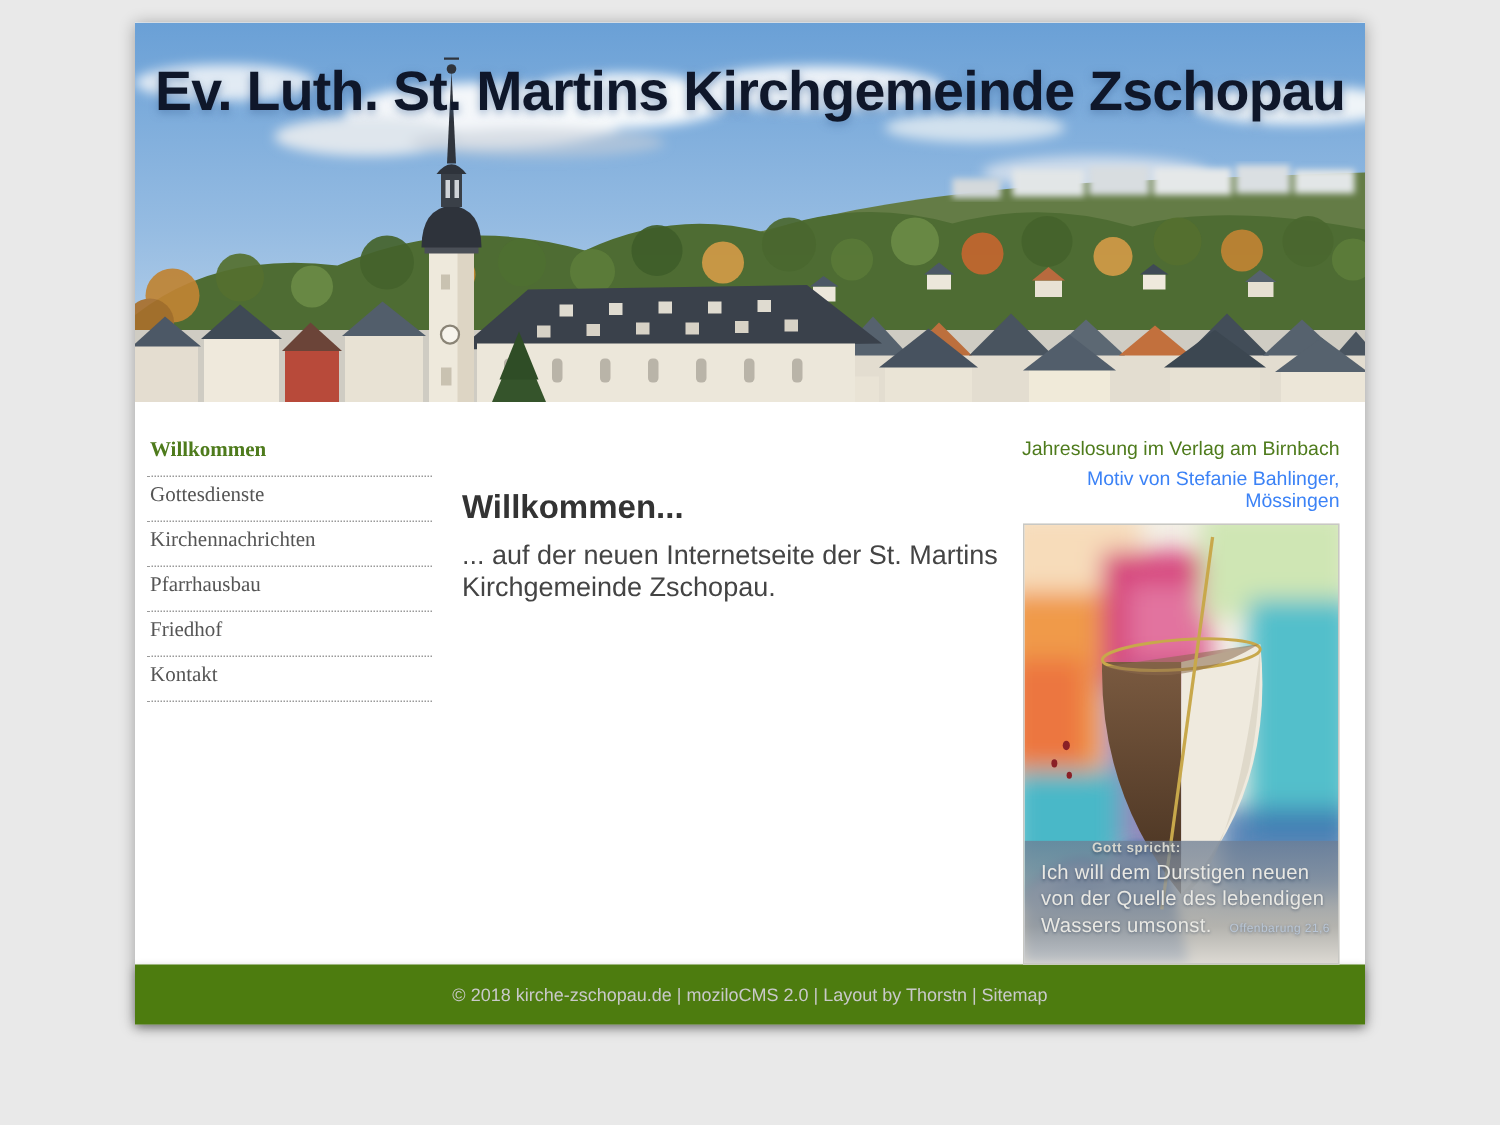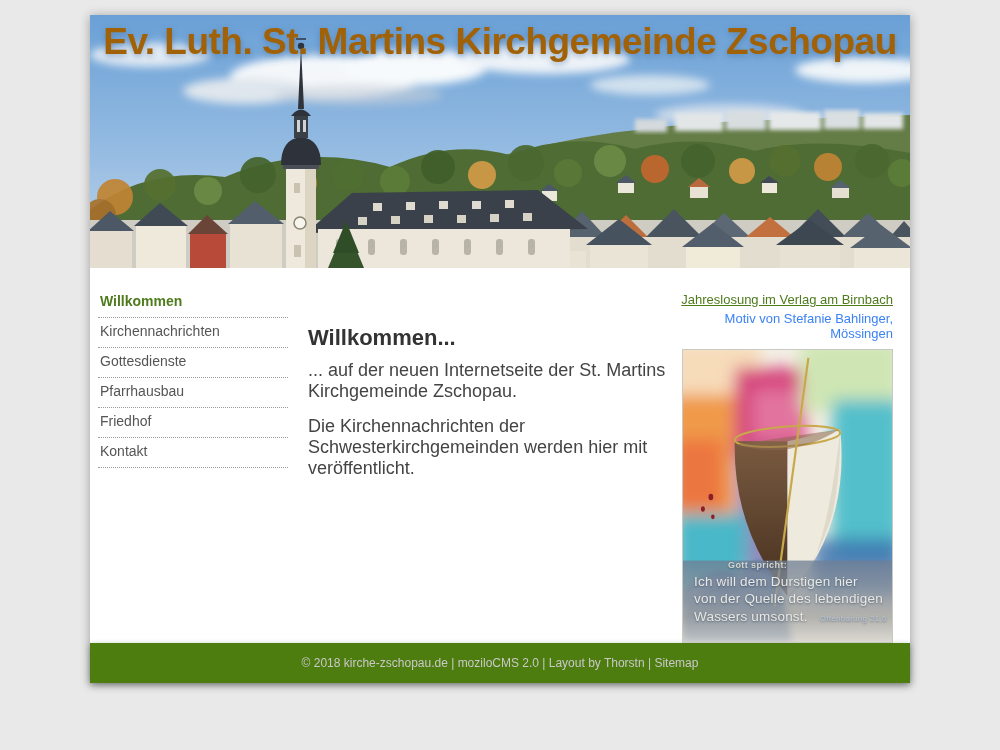--- a/index.html
+++ b/index.html
@@ -3,37 +3,37 @@
 <meta charset="utf-8">
 <style>
   * { margin:0; padding:0; box-sizing:border-box; }
   html,body { width:1000px; height:750px; }
   body { background:#e9e9e9; font-family:"Liberation Sans",sans-serif; overflow:hidden; }
   .container { width:820px; margin:15px auto 0; background:#ffffff; box-shadow:0 1px 10px rgba(0,0,0,.32); }
 
   
   .banner { position:relative; height:253px; overflow:hidden; }
   .banner svg { position:absolute; left:0; top:0; width:100%; height:100%; display:block; }
-  .site-title { position:absolute; top:6px; left:0; right:0; text-align:center;
-    font-size:37px; font-weight:bold; color:#a16207; letter-spacing:-0.5px;
+  .site-title { position:absolute; top:25px; left:0; right:0; text-align:center;
+    font-size:37px; font-weight:bold; color:#0f172a; letter-spacing:-0.5px;
     text-shadow:0 2px 6px rgba(70,110,160,.55); }
 
   
   .content { display:flex; align-items:flex-start; padding:20px 17px 0 8px; min-height:372px; }
-  .sidebar { width:190px; flex:0 0 190px; }
+  .sidebar { width:190px; flex:0 0 190px;font-family:Liberation Serif, serif; }
   .nav-item { display:block; padding:5px 2px 8px; line-height:16px; border-bottom:1px dotted #9a9a9a;
     font-size:14px; color:#555555; text-decoration:none; cursor:pointer; }
   .nav-item.active { color:#4e7b1c; font-weight:bold; }
 
   .main { width:366px; margin-left:20px; color:#444444; }
   .main h1 { font-size:22px; color:#333333; margin:37px 0 9px; }
   .main p { font-size:18px; line-height:21px; margin:0 0 14px; }
 
   .aside { margin-left:auto; width:212px; text-align:right; padding-top:2px; }
-  .aside-link { font-size:13px; color:#4e7b1c; text-decoration:underline; cursor:pointer; display:inline-block; }
+  .aside-link { font-size:13px; color:#4e7b1c; cursor:pointer; display:inline-block; }
   .aside-caption { font-size:13px; color:#3b82f6; margin:3px 0 8px; }
 
   .artwork { position:relative; width:211px; height:294px; border:1px solid #c8c8c4;
     margin-left:auto; overflow:hidden; background:#f3efe6; }
   .artwork svg { position:absolute; left:0; top:0; width:100%; height:100%; display:block; }
   .artwork-text { position:absolute; left:11px; right:8px; bottom:15px; text-align:left;
     color:#e9e8e3; text-shadow:0 1px 2px rgba(30,50,80,.5); }
   .artwork-intro { font-size:9px; font-weight:bold; letter-spacing:.4px; color:#d6d6ce; margin:0 0 3px 34px; }
   .artwork-line { font-size:13.5px; line-height:17.5px; letter-spacing:.2px; white-space:nowrap; }
   .artwork-ref { font-size:8px; color:#b9c6d6; margin-left:12px; letter-spacing:.3px; }
@@ -214,31 +214,30 @@
         <polygon points="243,238 256,206 269,238" fill="#2f4d26"></polygon>
       </g>
     </svg>
     <h1 class="site-title">Ev. Luth. St. Martins Kirchgemeinde Zschopau</h1>
   </header>
 
   <div class="content">
 
     <nav class="sidebar">
       <a class="nav-item active">Willkommen</a>
+      <a class="nav-item">Gottesdienste</a>
       <a class="nav-item">Kirchennachrichten</a>
-      <a class="nav-item">Gottesdienste</a>
       <a class="nav-item">Pfarrhausbau</a>
       <a class="nav-item">Friedhof</a>
       <a class="nav-item">Kontakt</a>
     </nav>
 
     <main class="main">
       <h1>Willkommen...</h1>
       <p>... auf der neuen Internetseite der St. Martins Kirchgemeinde Zschopau.</p>
-      <p>Die Kirchennachrichten der Schwesterkirchgemeinden werden hier mit veröffentlicht.</p>
     </main>
 
     <aside class="aside">
       <a class="aside-link">Jahreslosung im Verlag am Birnbach</a>
       <div class="aside-caption">Motiv von Stefanie Bahlinger, Mössingen</div>
 
       <figure class="artwork">
         <svg viewBox="0 0 210 294" preserveAspectRatio="none" aria-hidden="true">
           <defs>
             <filter id="wash">
@@ -289,21 +288,21 @@
           <g fill="#8a2026">
             <ellipse cx="28" cy="148" rx="2.4" ry="3.2"></ellipse>
             <ellipse cx="20" cy="160" rx="2" ry="2.8"></ellipse>
             <ellipse cx="30" cy="168" rx="1.8" ry="2.4"></ellipse>
           </g>
 
           <rect x="0" y="212" width="210" height="82" fill="url(#band)" opacity="0.85"></rect>
         </svg>
         <figcaption class="artwork-text">
           <div class="artwork-intro">Gott spricht:</div>
-          <div class="artwork-line">Ich will dem Durstigen hier</div>
+          <div class="artwork-line">Ich will dem Durstigen neuen</div>
           <div class="artwork-line">von der Quelle des lebendigen</div>
           <div class="artwork-line">
             <span>Wassers umsonst.</span><span class="artwork-ref">Offenbarung 21,6</span>
           </div>
         </figcaption>
       </figure>
     </aside>
 
   </div>
 

